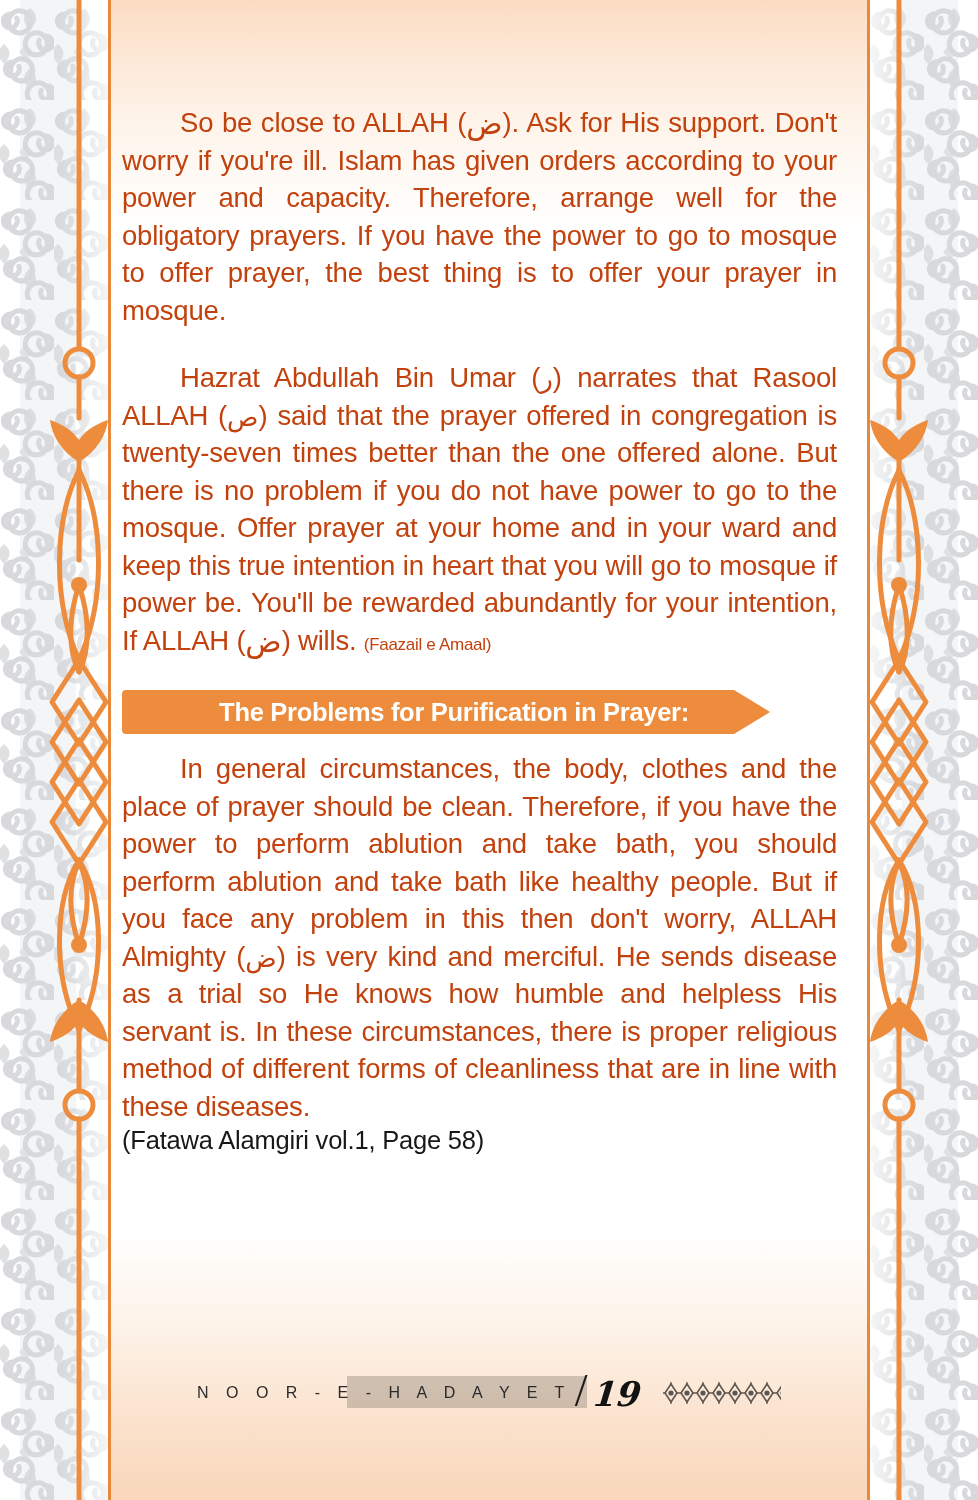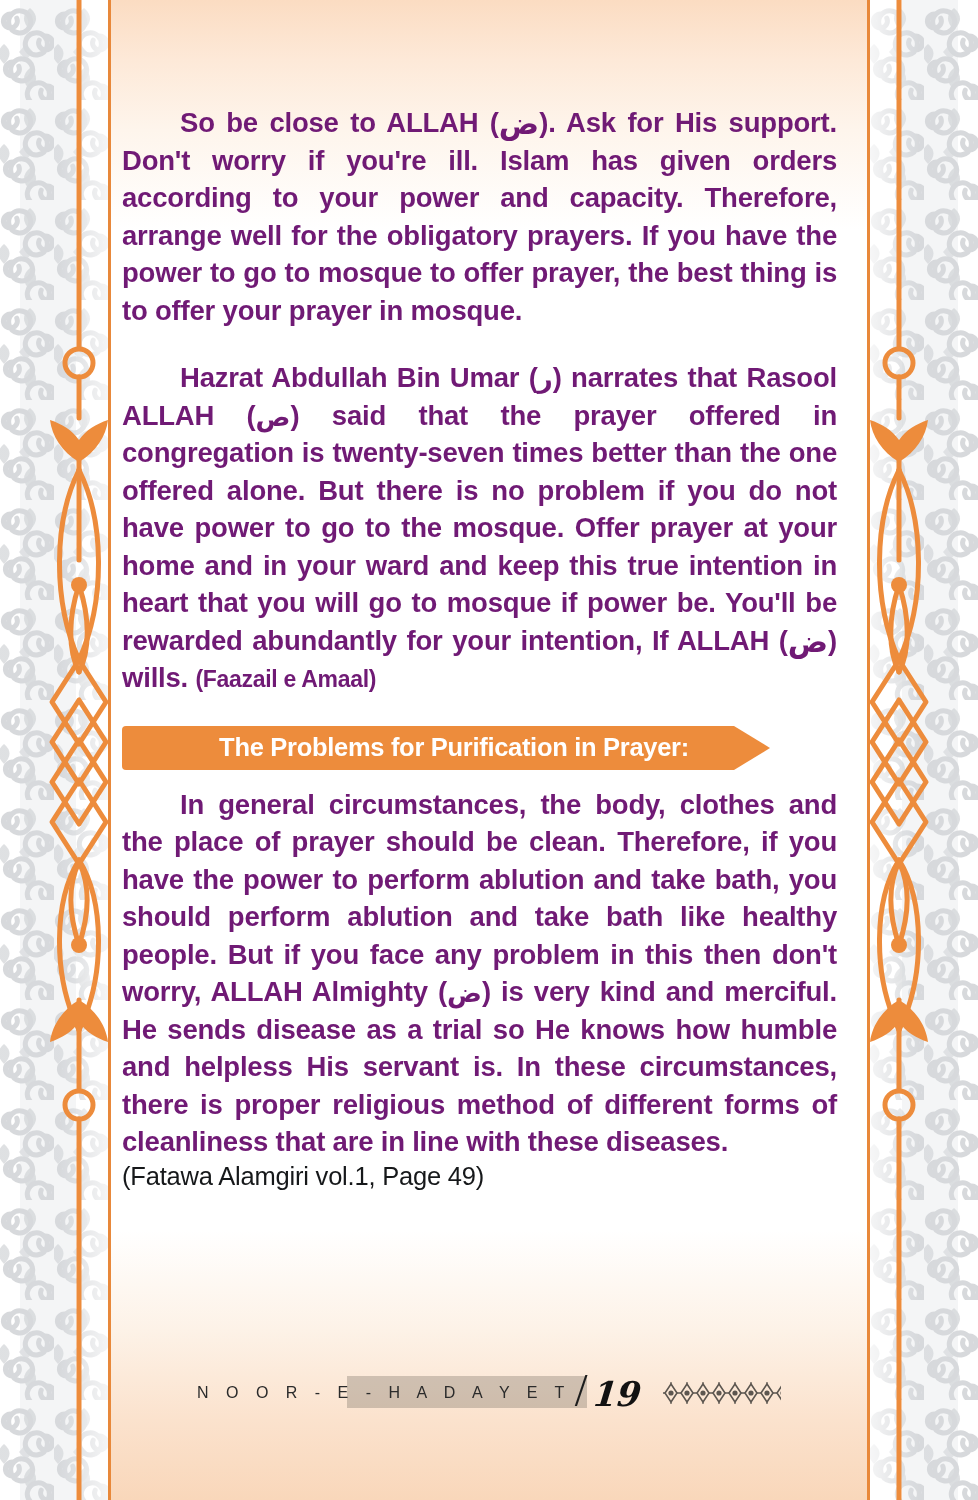--- a/index.html
+++ b/index.html
@@ -73,43 +73,43 @@
     position: absolute;
     left: 122px;
     top: 104px;
     width: 730px;
   }
   p.body-text {
     margin: 0 15px 0 0;
     font-family: "Liberation Sans", sans-serif;
     font-size: 27.5px;
     line-height: 37.5px;
-    color: #701a75;
+    color: #c2410c;
     text-align: justify;
     text-justify: inter-word;
-    font-weight: 700;
+    font-weight: 400;
     letter-spacing: -0.2px;
   }
   p.body-text .indent { display: inline-block; width: 58px; }
   .para-gap { height: 30px; }
 
   .hon {
     font-family: "DejaVu Sans", sans-serif;
     font-size: 30px;
     line-height: 0;
     vertical-align: -2px;
   }
   .hon-sm {
     font-family: "DejaVu Sans", sans-serif;
     font-size: 26px;
     line-height: 0;
     vertical-align: -1px;
   }
   .cite-inline {
-    font-size: 23px;
+    font-size: 17px;
     letter-spacing: -0.3px;
   }
 
   
   .banner-wrap {
     position: relative;
     margin: 27px 0 16px 0;
     height: 44px;
     width: 648px;
   }
@@ -359,21 +359,21 @@
       <div class="banner">
         <svg viewBox="0 0 648 44" preserveAspectRatio="none" xmlns="http://www.w3.org/2000/svg">
           <path d="M0 4 Q0 0 4 0 L612 0 L648 22 L612 44 L4 44 Q0 44 0 40 Z" fill="#ed8c3c"></path>
         </svg>
       </div>
       <div class="banner-label">The Problems for Purification in Prayer:</div>
     </div>
 
     <p class="body-text"><span class="indent"></span><span>In general circumstances, the body, clothes and the place of prayer should be clean. Therefore, if you have the power to perform ablution and take bath, you should perform ablution and take bath like healthy people. But if you face any problem in this then don't worry, ALLAH Almighty (</span><span class="hon-sm">ض</span><span>) is very kind and merciful. He sends disease as a trial so He knows how humble and helpless His servant is. In these circumstances, there is proper religious method of different forms of cleanliness that are in line with these diseases.</span></p>
 
-    <div class="trailing-cite">(Fatawa Alamgiri vol.1, Page 49)</div>
+    <div class="trailing-cite">(Fatawa Alamgiri vol.1, Page 58)</div>
   </div>
 
   <div class="footer">
     <div class="footer-inner">
       <div class="footer-band"></div>
       <div class="footer-title">N O O R - E - H A D A Y E T</div>
       <div class="footer-slash">/</div>
       <div class="footer-page">19</div>
       <div class="footer-deco">
         <svg viewBox="0 0 118 22" preserveAspectRatio="none" xmlns="http://www.w3.org/2000/svg">

